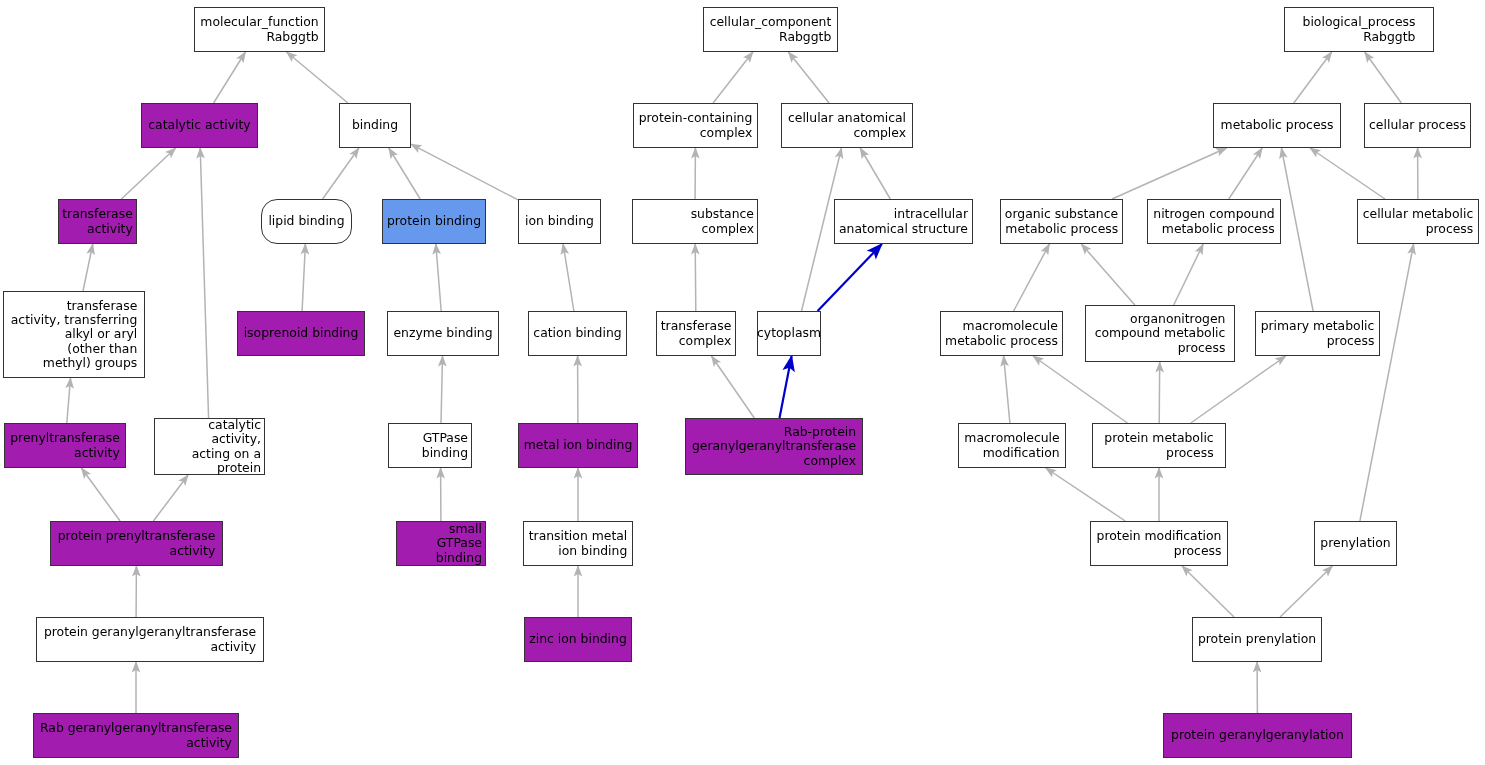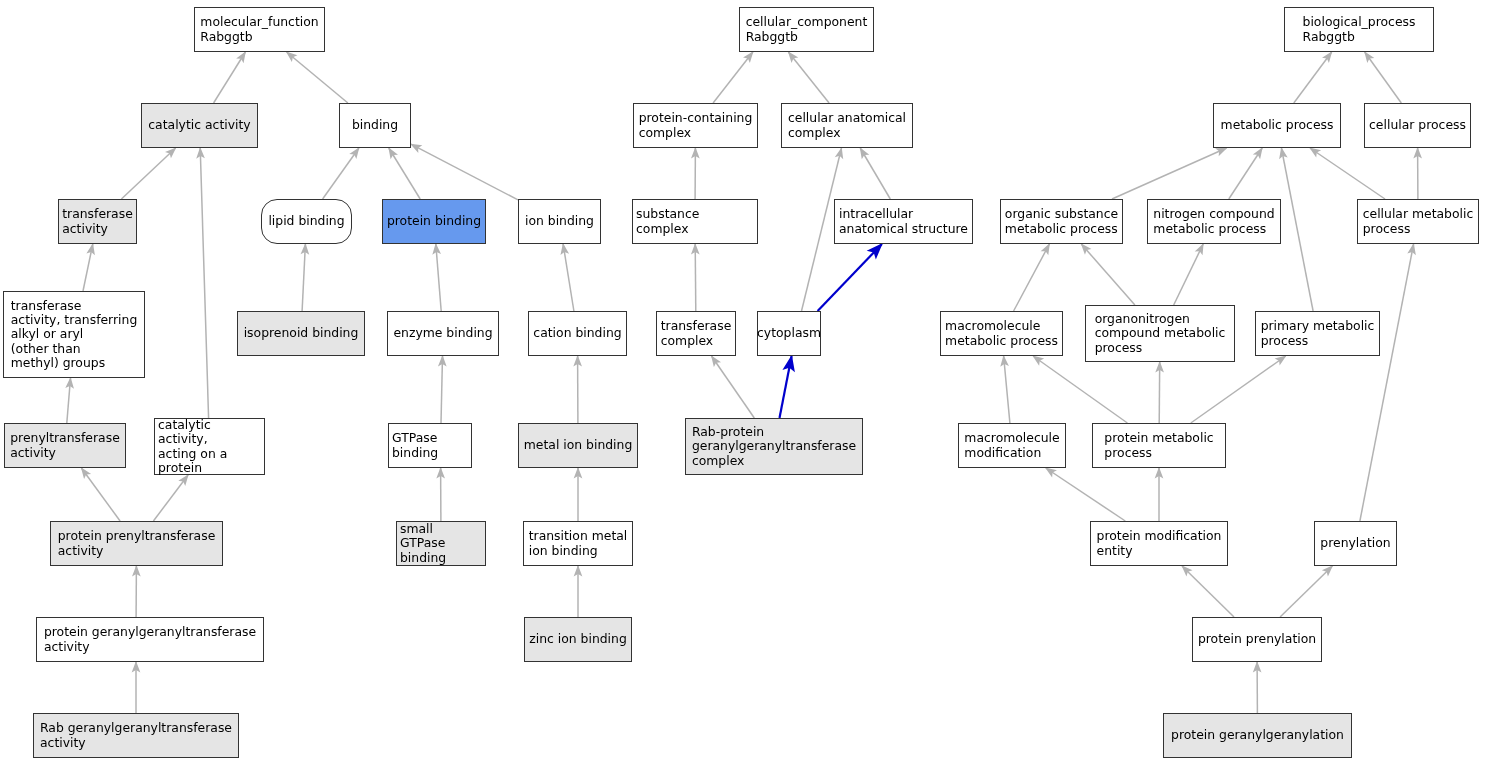--- a/index.html
+++ b/index.html
@@ -25,29 +25,29 @@
   }
   .go-node {
     position: absolute;
     box-sizing: border-box;
     border: 1px solid #333333;
     background: #ffffff;
     color: #000000;
     display: flex;
     align-items: center;
     justify-content: center;
-    text-align: left;
+    text-align: right;
     line-height: 1.14;
     font-size: 12.4px;
     padding: 10px 3px;
     white-space: pre-line;
     z-index: 2;
   }
   .go-node.fill-light {
-    background: #e5e5e5;
+    background: #a21caf;
   }
   .go-node.fill-strong {
     background: #6699EE;
   }
   .go-node.fill-white {
     background: #ffffff;
   }
 </style>
 </head>
 <body>
@@ -111,21 +111,21 @@
         <line x1="1159.0" y1="521.0" x2="1159.0" y2="468.0" stroke="#b3b3b3" stroke-width="1.5" marker-end="url(#arrow-isa)"></line>
         <line x1="1359.9" y1="521.0" x2="1413.6" y2="244.0" stroke="#b3b3b3" stroke-width="1.5" marker-end="url(#arrow-isa)"></line>
         <line x1="1234.0" y1="617.0" x2="1182.0" y2="566.0" stroke="#b3b3b3" stroke-width="1.5" marker-end="url(#arrow-isa)"></line>
         <line x1="1280.1" y1="617.0" x2="1332.4" y2="566.0" stroke="#b3b3b3" stroke-width="1.5" marker-end="url(#arrow-isa)"></line>
         <line x1="1257.4" y1="713.0" x2="1257.1" y2="662.0" stroke="#b3b3b3" stroke-width="1.5" marker-end="url(#arrow-isa)"></line>
       </g>
   </svg>
   <div id="node-layer">
       <div class="go-node fill-white" style="left: 194px; top: 7px; width: 131px; height: 45px;">molecular_function
 Rabggtb</div>
-      <div class="go-node fill-white" style="left: 703px; top: 7px; width: 135px; height: 45px; margin-left: 36px;">cellular_component
+      <div class="go-node fill-white" style="left: 703px; top: 7px; width: 135px; height: 45px;">cellular_component
 Rabggtb</div>
       <div class="go-node fill-white" style="left: 1284px; top: 7px; width: 150px; height: 45px;">biological_process
 Rabggtb</div>
       <div class="go-node fill-light" style="left: 141px; top: 103px; width: 117px; height: 45px;">catalytic activity</div>
       <div class="go-node fill-white" style="left: 339px; top: 103px; width: 72px; height: 45px;">binding</div>
       <div class="go-node fill-white" style="left: 633px; top: 103px; width: 125px; height: 45px;">protein-containing
 complex</div>
       <div class="go-node fill-white" style="left: 781px; top: 103px; width: 132px; height: 45px;">cellular anatomical
 complex</div>
       <div class="go-node fill-white" style="left: 1213px; top: 103px; width: 128px; height: 45px;">metabolic process</div>
@@ -176,21 +176,21 @@
 modification</div>
       <div class="go-node fill-white" style="left: 1092px; top: 423px; width: 134px; height: 45px;">protein metabolic
 process</div>
       <div class="go-node fill-light" style="left: 50px; top: 521px; width: 173px; height: 45px;">protein prenyltransferase
 activity</div>
       <div class="go-node fill-light" style="left: 396px; top: 521px; width: 90px; height: 45px;">small GTPase
 binding</div>
       <div class="go-node fill-white" style="left: 523px; top: 521px; width: 110px; height: 45px;">transition metal
 ion binding</div>
       <div class="go-node fill-white" style="left: 1090px; top: 521px; width: 138px; height: 45px;">protein modification
-entity</div>
+process</div>
       <div class="go-node fill-white" style="left: 1314px; top: 521px; width: 83px; height: 45px;">prenylation</div>
       <div class="go-node fill-white" style="left: 36px; top: 617px; width: 228px; height: 45px;">protein geranylgeranyltransferase
 activity</div>
       <div class="go-node fill-light" style="left: 524px; top: 617px; width: 108px; height: 45px;">zinc ion binding</div>
       <div class="go-node fill-white" style="left: 1192px; top: 617px; width: 130px; height: 45px;">protein prenylation</div>
       <div class="go-node fill-light" style="left: 33px; top: 713px; width: 206px; height: 45px;">Rab geranylgeranyltransferase
 activity</div>
       <div class="go-node fill-light" style="left: 1163px; top: 713px; width: 189px; height: 45px;">protein geranylgeranylation</div>
     </div>
 </div>

